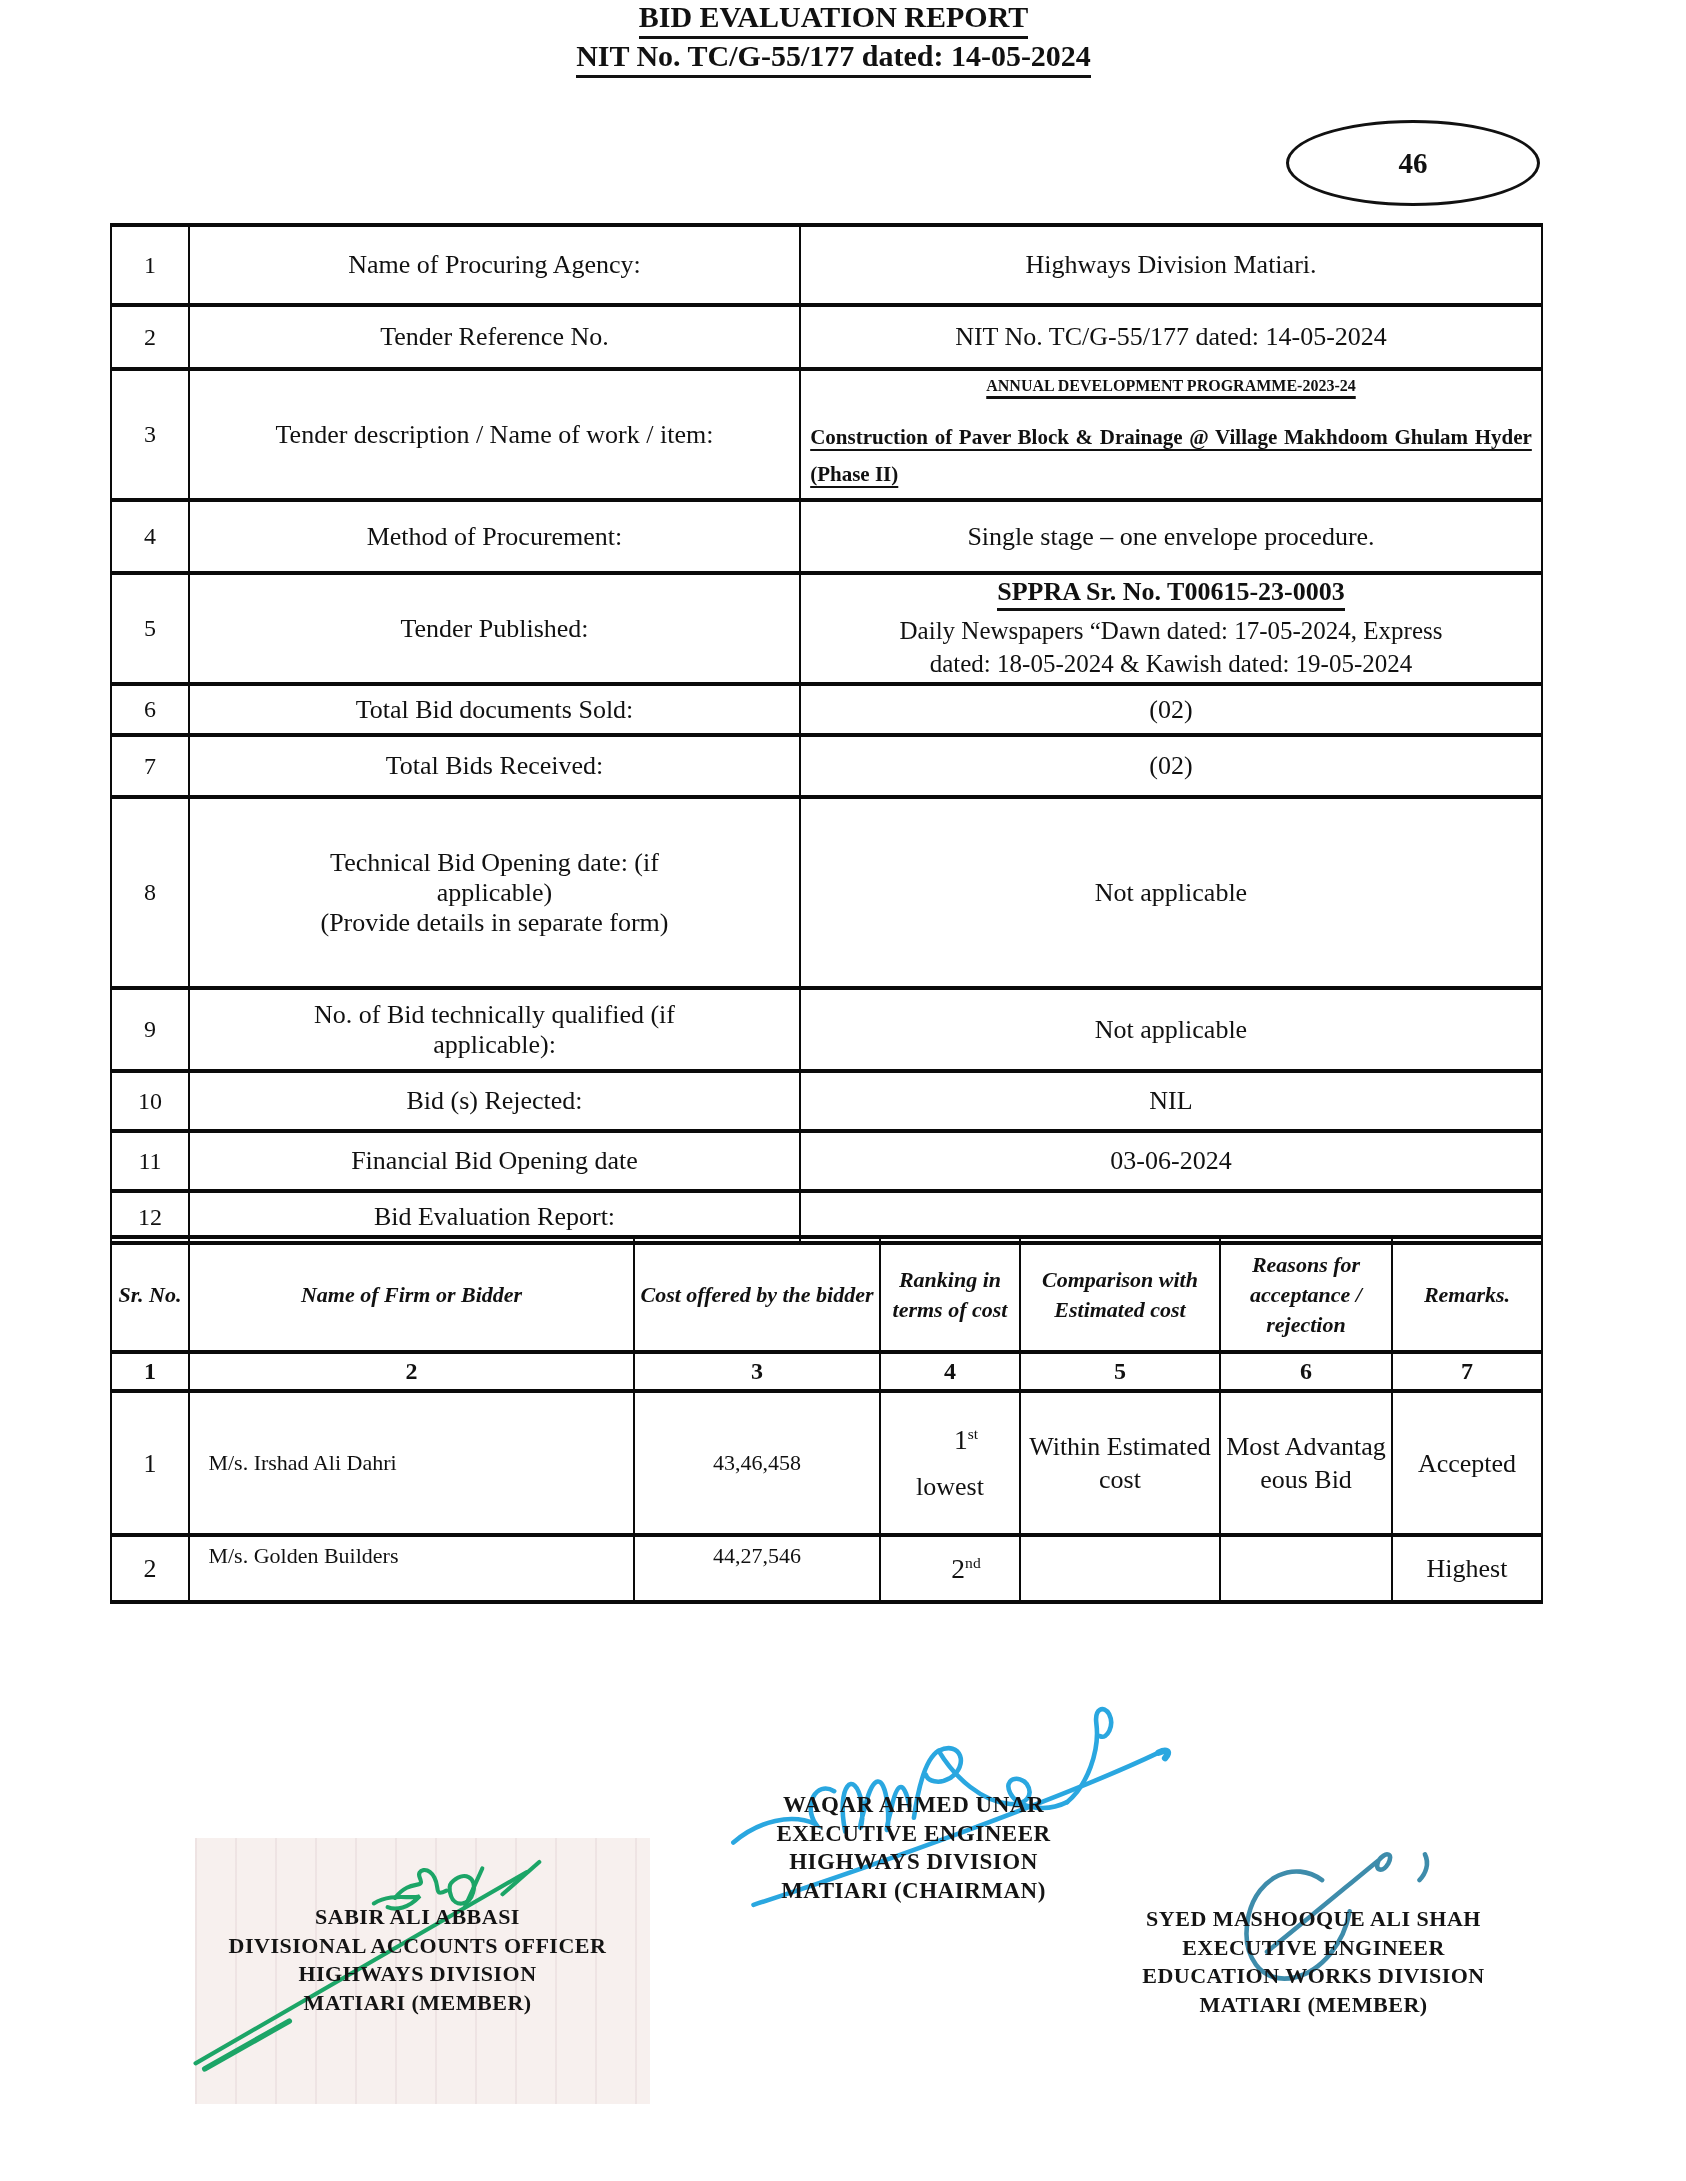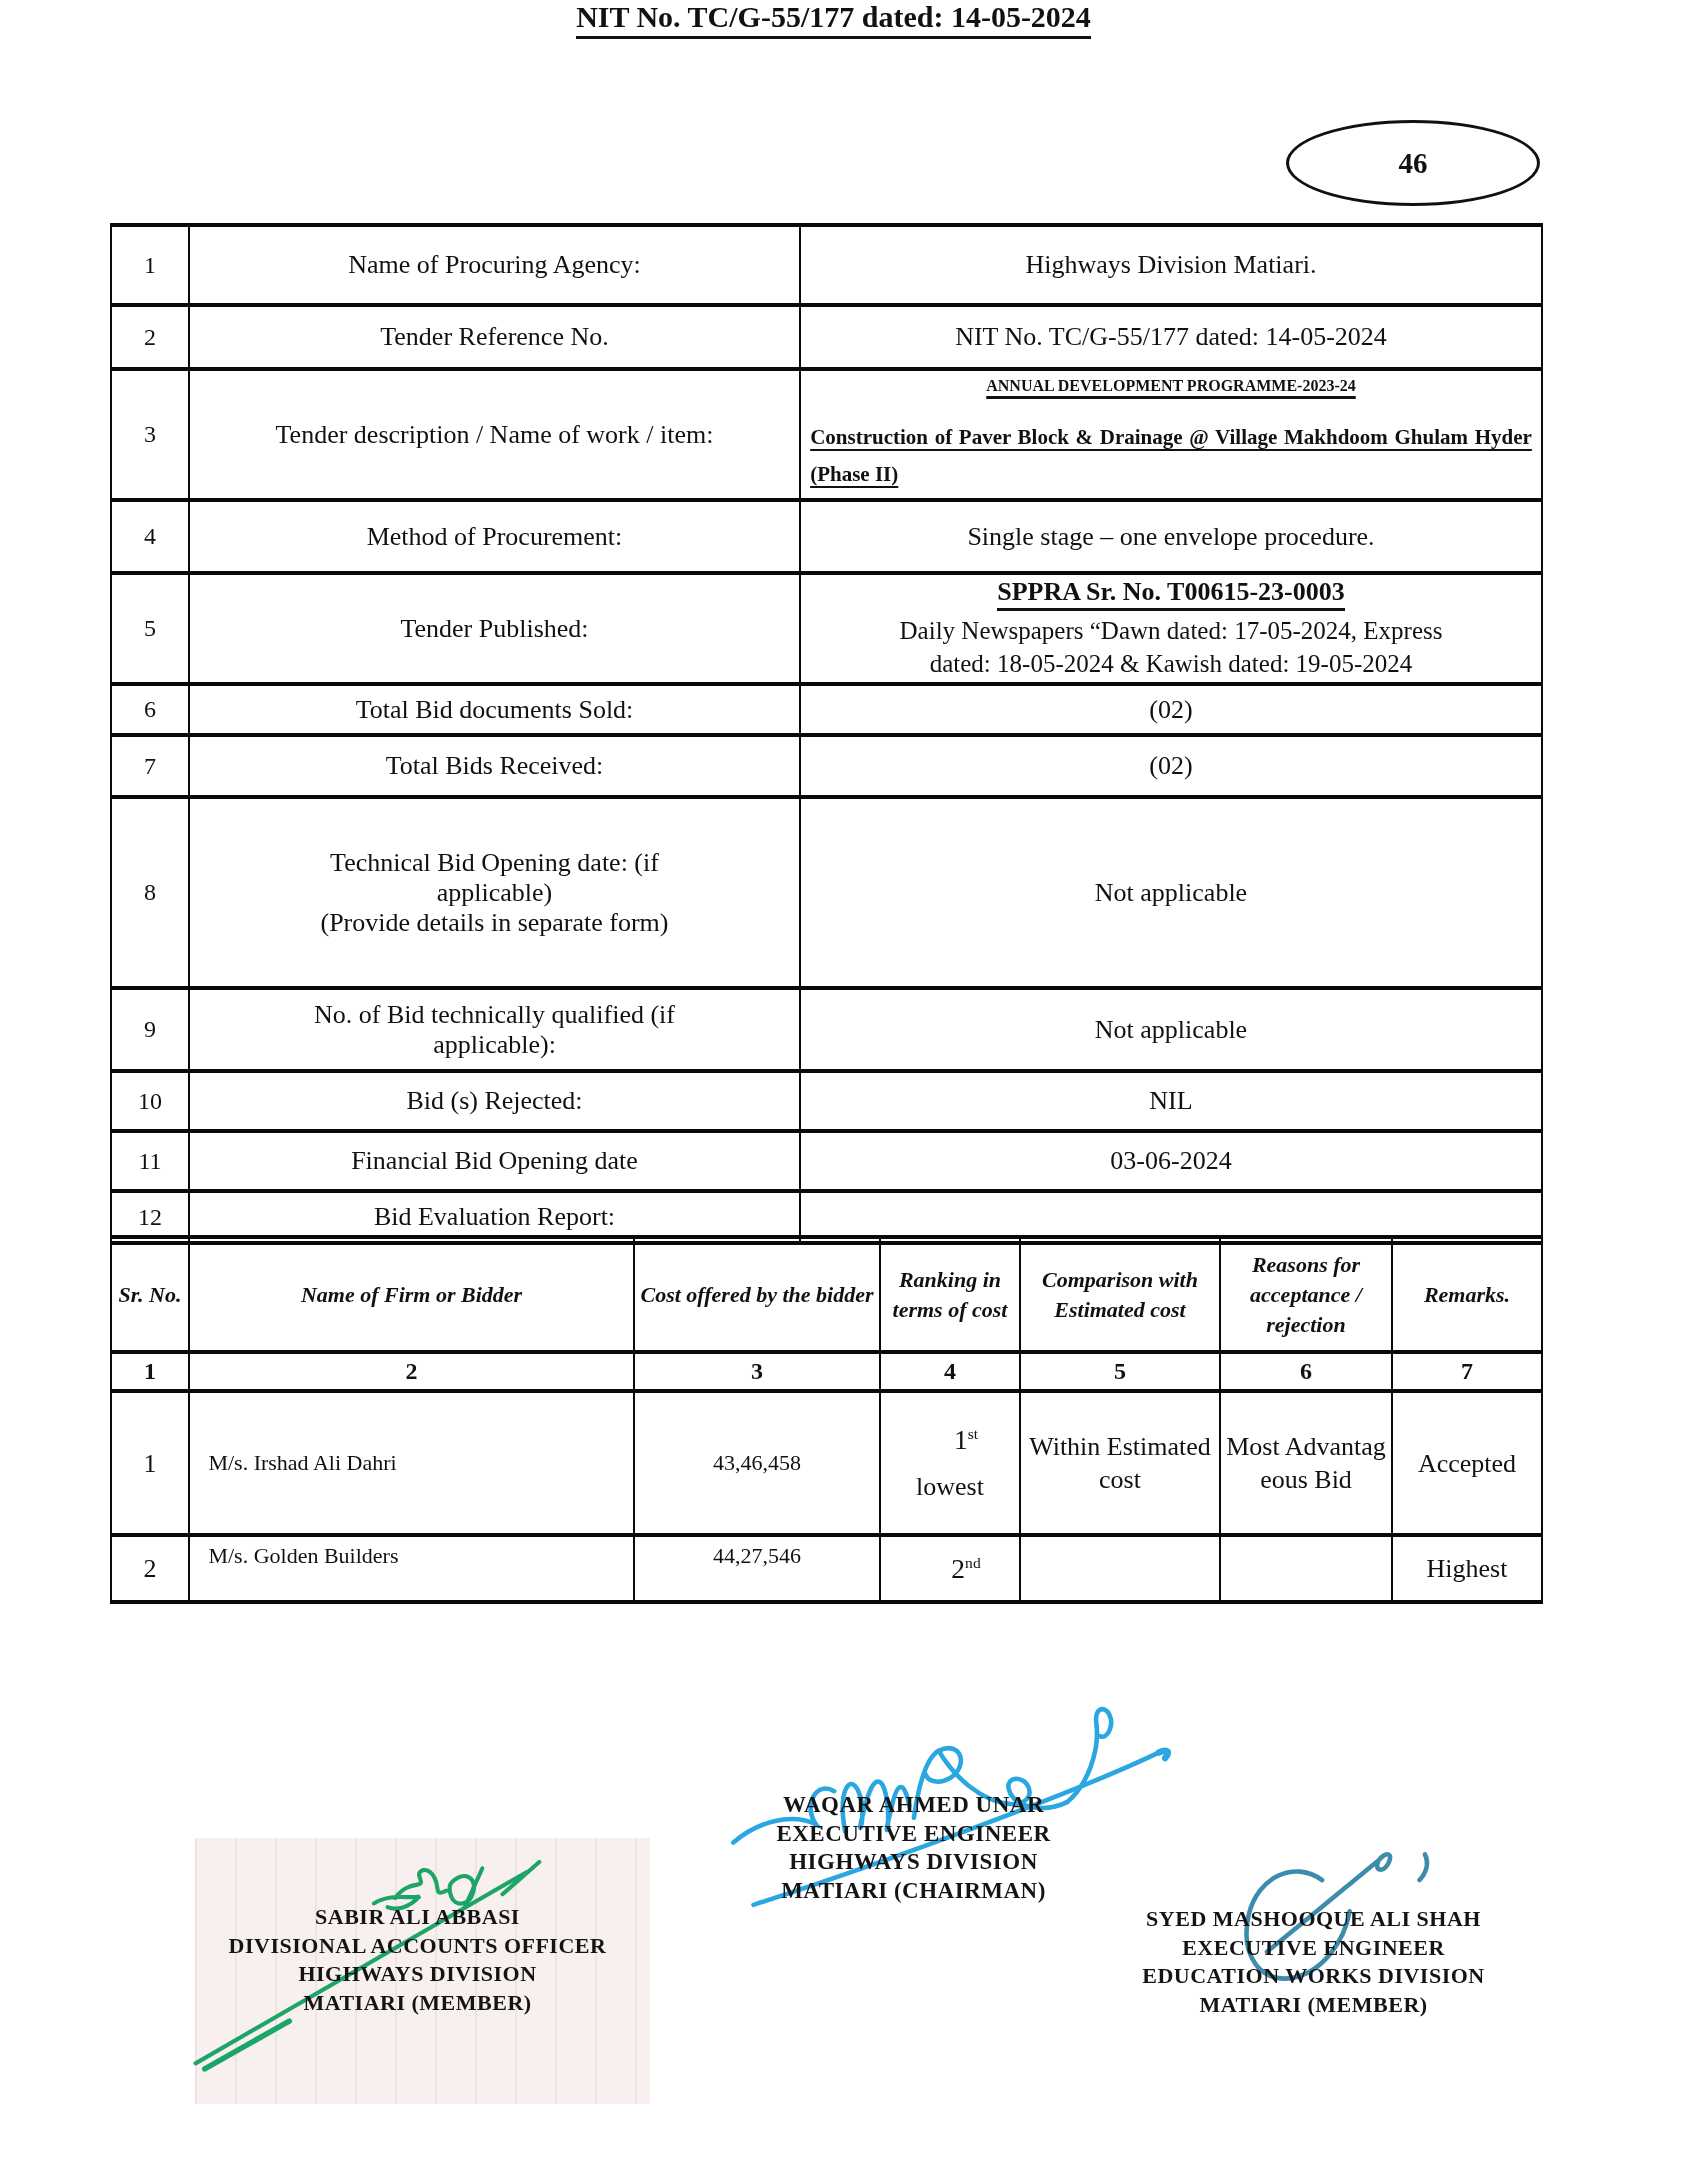--- a/index.html
+++ b/index.html
@@ -93,20 +93,21 @@
   }
   svg.sig { position:absolute; pointer-events:none; }
   .sig-chairman-svg { left:707px; top:1694px; }
   .sig-left-svg     { left:179px; top:1850px; }
   .sig-right-svg    { left:1166px; top:1823px; }
 </style>
 </head>
 <body>
 
 <div class="titles">
+  <div class="title-main"><span>BID EVALUATION REPORT</span></div>
   <div class="title-nit"><span>NIT No. TC/G-55/177 dated: 14-05-2024</span></div>
 </div>
 
 <div class="page-badge">
   <span>46</span>
 </div>
 
 <table class="doc info">
   <colgroup>
       <col style="width:78px">

